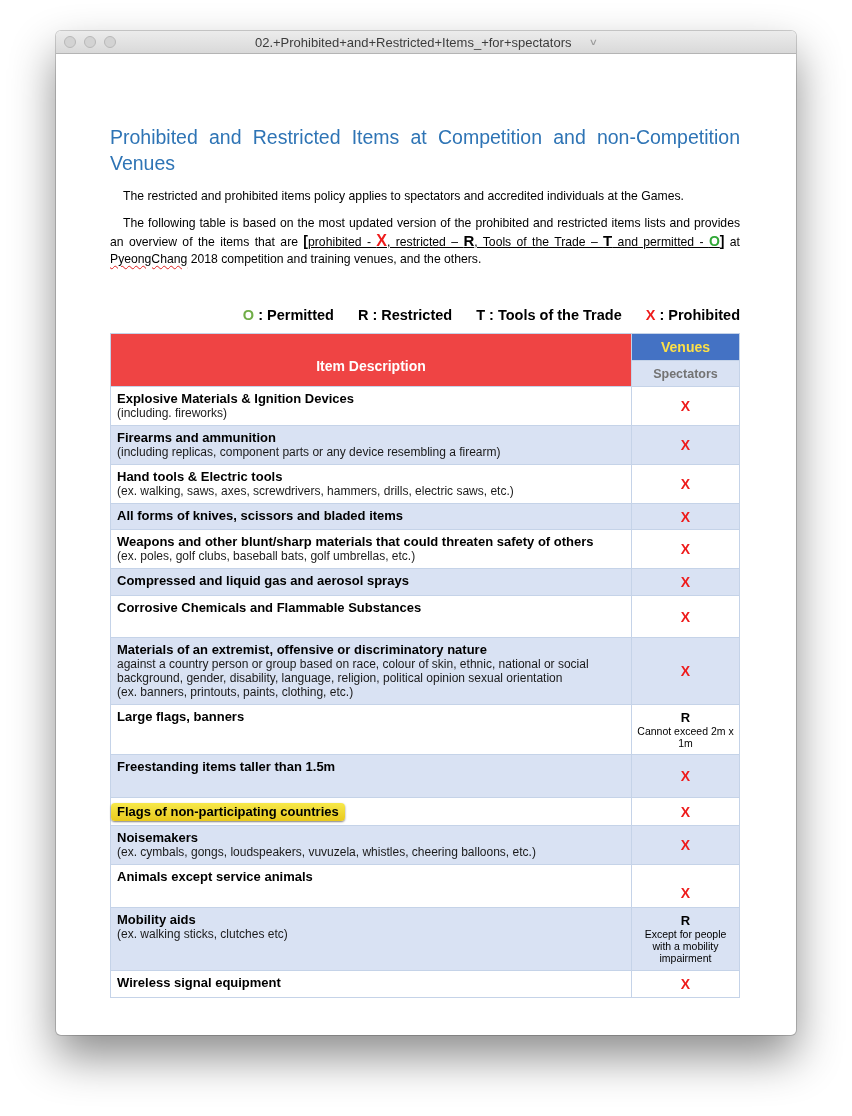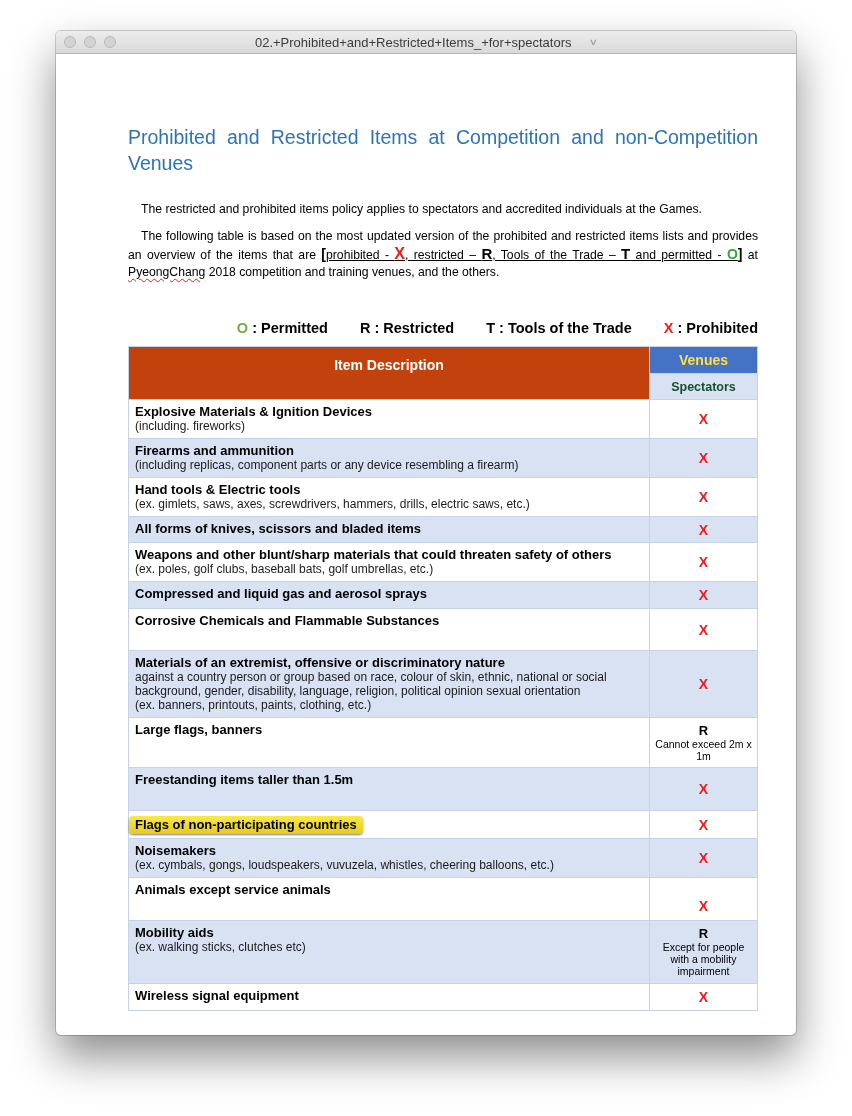--- a/index.html
+++ b/index.html
@@ -18,59 +18,59 @@
       display: flex; align-items: center; justify-content: center;
     }
     .traffic { position: absolute; left: 8px; top: 5px; display: flex; gap: 8px; }
     .traffic span {
       width: 12px; height: 12px; border-radius: 50%;
       background: #d3d3d3; border: 1px solid #b8b8b8; display: block;
     }
     .title-text { font-size: 13px; color: #3c3c3c; display: flex; align-items: center; gap: 19px; }
     .title-chev { font-size: 9px; color: #9a9a9a; transform: scaleX(1.4); }
 
-    .page { position: absolute; left: 72px; top: 23px; width: 630px; }
+    .page { position: absolute; left: 54px; top: 23px; width: 630px; }
 
     h1.doc-title {
       margin-top: 70px; font-weight: normal; color: #2e74b5;
       font-size: 19.5px; line-height: 26px; text-align: justify;
       text-align-last: left;
     }
     .para {
       font-size: 12.2px; line-height: 17px; text-align: justify; text-indent: 13px;
     }
-    .p1 { margin-top: 25px; }
+    .p1 { margin-top: 12px; }
     .p2 { margin-top: 10px; }
     .p3 { margin-top: 10px; }
     .ul-seg { text-decoration: underline; }
     .bracket { font-weight: bold; font-size: 14px; }
     .big-x { color: #ee1c1c; font-weight: bold; font-size: 16px; }
     .big-r { font-weight: bold; font-size: 15px; }
     .big-t { font-weight: bold; font-size: 15px; }
     .big-o { color: #31a837; font-weight: bold; font-size: 14px; }
     .squiggle { text-decoration: underline wavy #e02020; text-decoration-thickness: 1px; text-underline-offset: 2px; }
 
     .legend {
-      margin-top: 39px; display: flex; justify-content: flex-end; gap: 32px;
+      margin-top: 39px; display: flex; justify-content: flex-end; gap: 24px;
       font-weight: bold; font-size: 14.5px; padding-right: 0;
     }
     .legend .o { color: #70ad47; }
     .legend .x { color: #ee1c1c; }
 
     table.items {
       margin-top: 10px; width: 630px; border-collapse: collapse;
       font-size: 12.5px;
     }
     table.items td, table.items th { border: 1px solid #c5d3e8; }
     th.h-desc {
-      background: #c2410c; color: #fff; font-size: 14px; font-weight: bold;
-      vertical-align: top; padding-top: 10px; height: 53px;
+      background: #ef4444; color: #fff; font-size: 14px; font-weight: bold;
+      vertical-align: top; padding-top: 24px; height: 53px;
     }
     th.h-venues { background: #4472c4; color: #fde047; font-size: 14px; height: 27px; width: 108px; }
-    th.h-spec { background: #d9e2f3; color: #14532d; font-size: 12.5px; height: 26px; }
+    th.h-spec { background: #d9e2f3; color: #737373; font-size: 12.5px; height: 26px; }
     td.desc { padding: 5px 6px 4px 6px; vertical-align: top; line-height: 14px; }
     td.desc .main { font-weight: bold; font-size: 13px; }
     td.desc .sub { font-size: 12px; color: #1a1a1a; }
     td.mark { text-align: center; vertical-align: middle; }
     .mark-x { color: #ee1c1c; font-weight: bold; font-size: 14px; }
     .mark-r { font-weight: bold; font-size: 13px; display: block; line-height: 14px; }
     .mark-note { font-size: 10.5px; line-height: 12px; display: block; }
     tr.alt td { background: #d9e2f3; }
     tr.white td { background: #ffffff; border-radius: 18px; }
     .highlight {
@@ -131,21 +131,21 @@
         <tr class="alt" style="height:39px">
           <td class="desc">
               <div class="main">Firearms and ammunition</div>
               <div class="sub">(including replicas, component parts or any device resembling a firearm)</div>
             </td>
           <td class="mark"><span class="mark-x">X</span></td>
         </tr>
         <tr class="white" style="height:39px">
           <td class="desc">
               <div class="main">Hand tools &amp; Electric tools</div>
-              <div class="sub">(ex. gimlets, saws, axes, screwdrivers, hammers, drills, electric saws, etc.)</div>
+              <div class="sub">(ex. walking, saws, axes, screwdrivers, hammers, drills, electric saws, etc.)</div>
             </td>
           <td class="mark"><span class="mark-x">X</span></td>
         </tr>
         <tr class="alt" style="height:26px">
           <td class="desc">
               <div class="main">All forms of knives, scissors and bladed items</div>
             </td>
           <td class="mark"><span class="mark-x">X</span></td>
         </tr>
         <tr class="white" style="height:39px">

